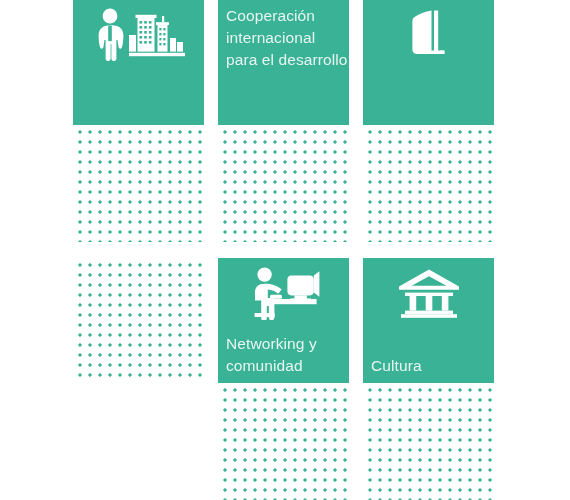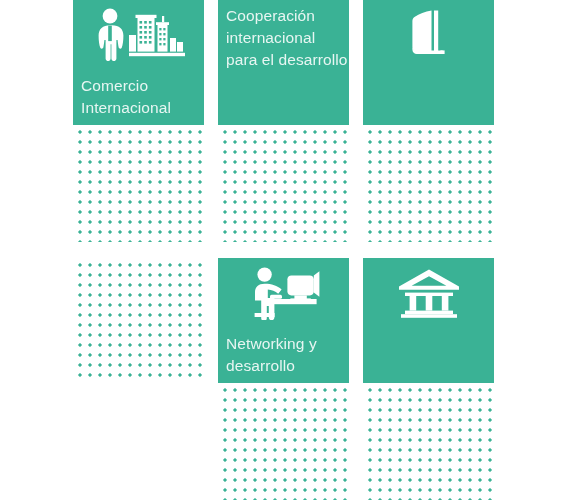--- a/index.html
+++ b/index.html
@@ -129,21 +129,20 @@
               <rect x="72.3" y="20" width="2.2" height="2.4"></rect>
               <rect x="68.3" y="25" width="2.2" height="2.4"></rect>
               <rect x="72.3" y="25" width="2.2" height="2.4"></rect>
               <rect x="68.3" y="30" width="2.2" height="2.4"></rect>
               <rect x="72.3" y="30" width="2.2" height="2.4"></rect>
               <rect x="68.3" y="35" width="2.2" height="2.4"></rect>
               <rect x="72.3" y="35" width="2.2" height="2.4"></rect>
             </g>
           </svg>
         </div>
-        <div class="tile-label">Comercio Internacional</div>
       </div>
       <div class="dots"></div>
     </div>
 
     <div class="cell">
       <div class="tile no-icon">
         <div class="tile-label">Cooperación internacional para el desarrollo</div>
       </div>
       <div class="dots"></div>
     </div>
@@ -178,37 +177,38 @@
             <path d="M18.6 17.8c-6 0-9.6 3.2-9.6 8.6v8.2h6.2v17.6c0 1.6 1.2 2.8 2.8 2.8 1.5 0 2.8-1.2 2.8-2.8V40h2v11.4c0 1.6 1.2 2.8 2.8 2.8 1.5 0 2.8-1.2 2.8-2.8V32h-6.6v-8.4c4 0.4 7.4 1.8 10.4 4.2l3.4-4.4c-4.4-3.6-9.8-5.6-17-5.6z"></path>
             <rect x="8.6" y="47" width="20" height="4"></rect>
             <path d="M45.4 9.4h18.4c2.4 0 4 1.6 4 3.8v12.4c0 2.2-1.6 3.8-4 3.8H45.4c-2.4 0-4-1.6-4-3.8V13.2c0-2.2 1.6-3.8 4-3.8z"></path>
             <path d="M67.8 9.4l5.6-4.2v25.6l-5.6-4.2z"></path>
             <rect x="48.4" y="29.4" width="12.4" height="3.8"></rect>
             <rect x="44.4" y="32.4" width="20.4" height="3.4"></rect>
             <rect x="20.6" y="33" width="50" height="5.2"></rect>
             <rect x="24" y="28.8" width="12" height="4" rx="1.6"></rect>
           </svg>
         </div>
-        <div class="tile-label">Networking y desarrollo</div>
+        <div class="tile-label">Networking y comunidad</div>
       </div>
       <div class="dots"></div>
     </div>
 
     <div class="cell">
       <div class="tile">
         <div class="tile-icon">
           <svg width="68" height="52" viewBox="0 0 68 52" fill="#ffffff">
             <path d="M34 2.4L64 19.4v3.4H4v-3.4zM34 9.2L16.6 18.8h34.8z"></path>
             <rect x="10" y="25.6" width="48" height="3.4"></rect>
             <rect x="14.6" y="29" width="6.6" height="14.6"></rect>
             <rect x="30.7" y="29" width="6.6" height="14.6"></rect>
             <rect x="46.8" y="29" width="6.6" height="14.6"></rect>
             <rect x="10" y="43.6" width="48" height="3.6"></rect>
             <rect x="6" y="47.2" width="56" height="3.6"></rect>
           </svg>
         </div>
+        <div class="tile-label">Cultura</div>
       </div>
       <div class="dots"></div>
     </div>
 
   </div>
 
 </div>
 
 </body></html>

